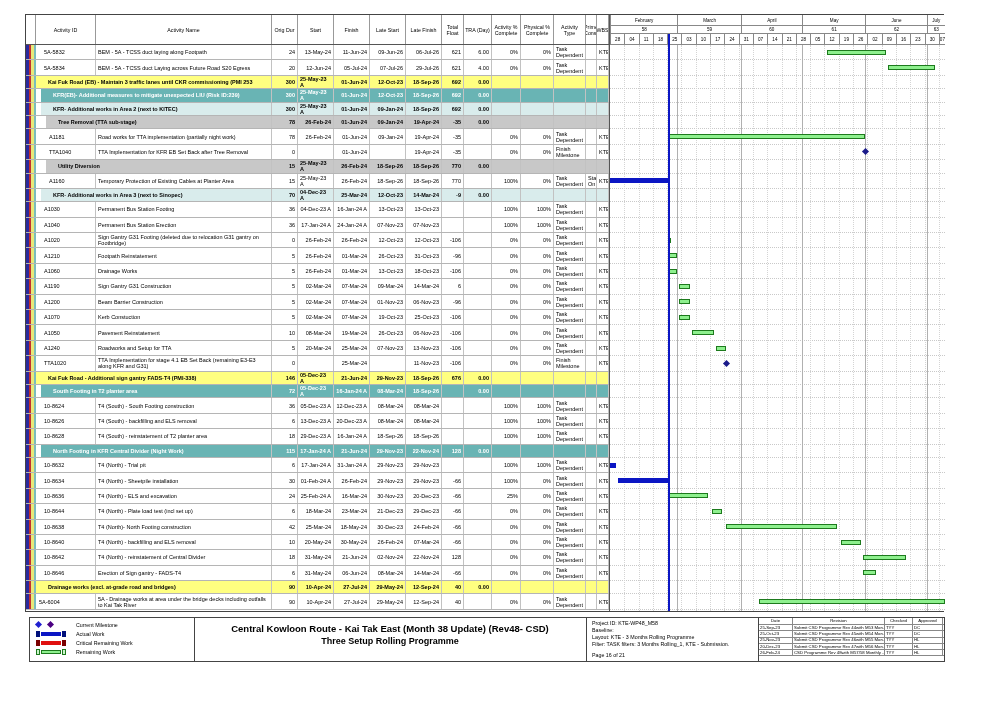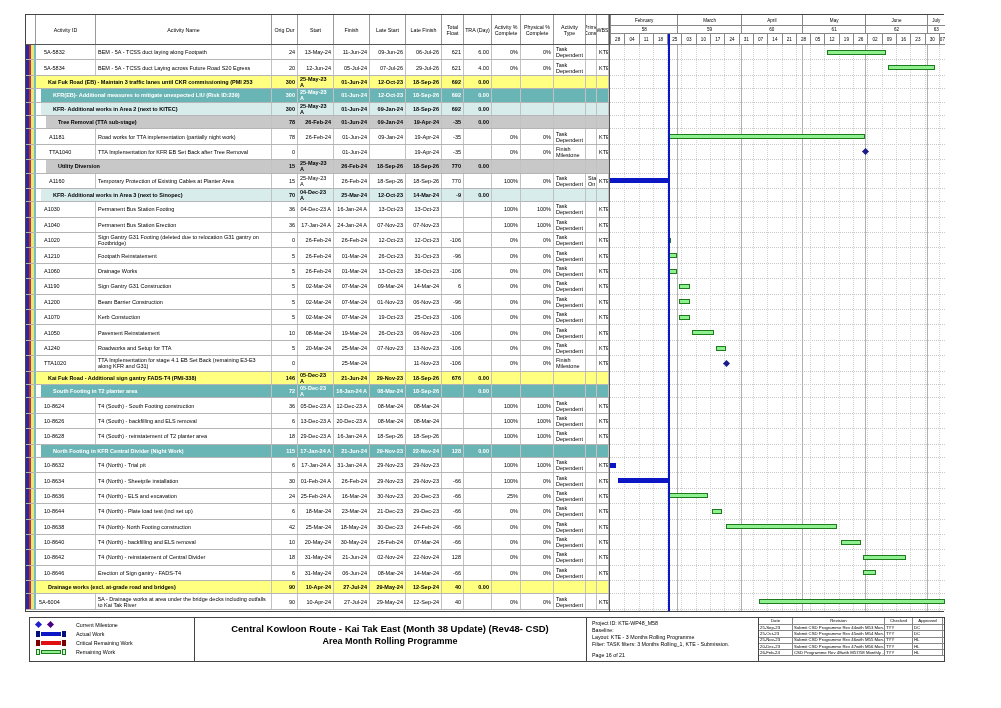--- a/index.html
+++ b/index.html
@@ -924,21 +924,21 @@
           <span class="licon">
             <span class="capR"></span>
             <span class="barR"></span>
             <span class="capR"></span>
           </span>
           <span class="lbl">Remaining Work</span>
         </div>
       </div>
     <div id="titlebox">
       <div id="title1">Central Kowloon Route - Kai Tak East (Month 38 Update) (Rev48- CSD)</div>
-      <div id="title2">Area Month Rolling Programme</div>
+      <div id="title2">Three Setup Rolling Programme</div>
     </div>
     <div id="pinfo">
       <div>Project ID: KTE-WP48_M58</div>
       <div>Baseline:</div>
       <div>Layout: KTE - 3 Months Rolling Programme</div>
       <div>Filter: TASK filters: 3 Months Rolling_1, KTE - Submission.</div>
     </div>
     <div id="pagenum">Page 16 of 21</div>
     <div id="revtable">
         <div class="rrow rhead" style="height: 7px;">

